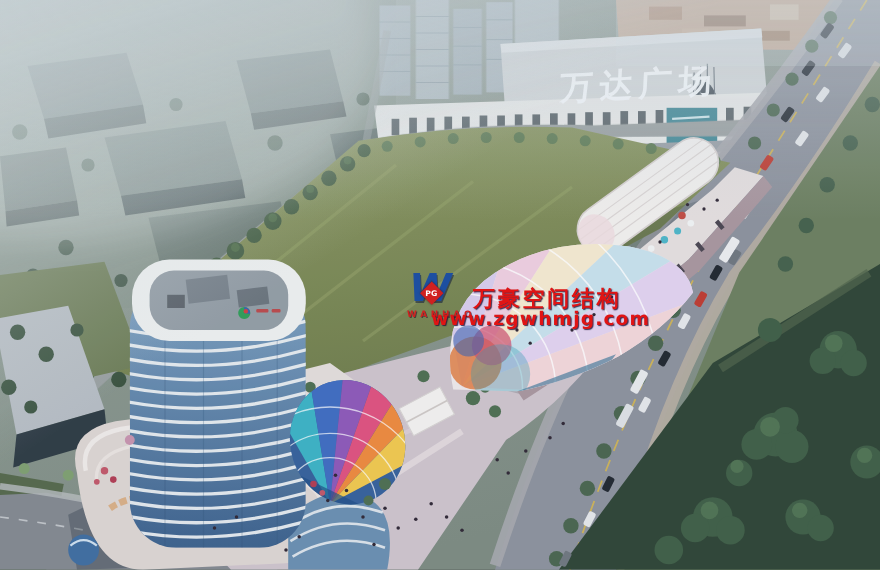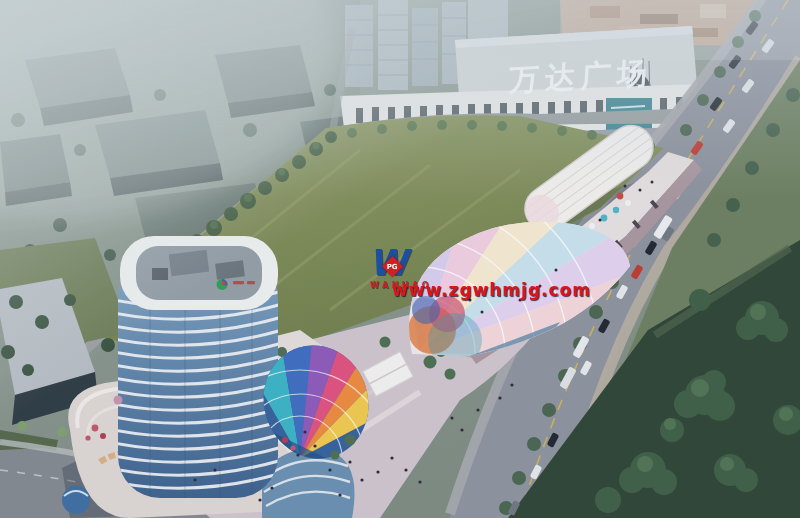--- a/index.html
+++ b/index.html
@@ -610,15 +610,16 @@
 </svg>
 
 <div class="watermark">
   <div class="wm-logo">
     <span class="wm-w">W</span>
     <span class="wm-diamond">
       <i>PG</i>
     </span>
     <span class="wm-name">WANHAO</span>
   </div>
+  <div class="wm-line1">万豪空间结构</div>
   <div class="wm-line2">www.zgwhmjg.com</div>
 </div>
 </div>
 
 </body></html>

